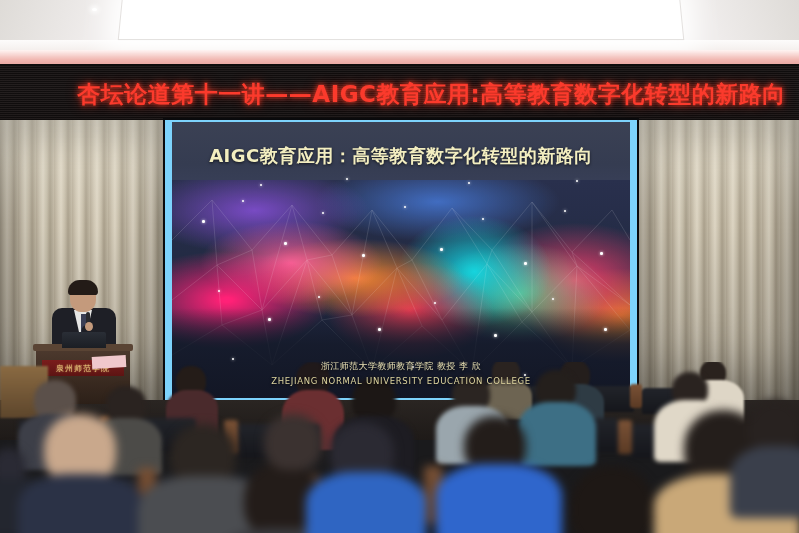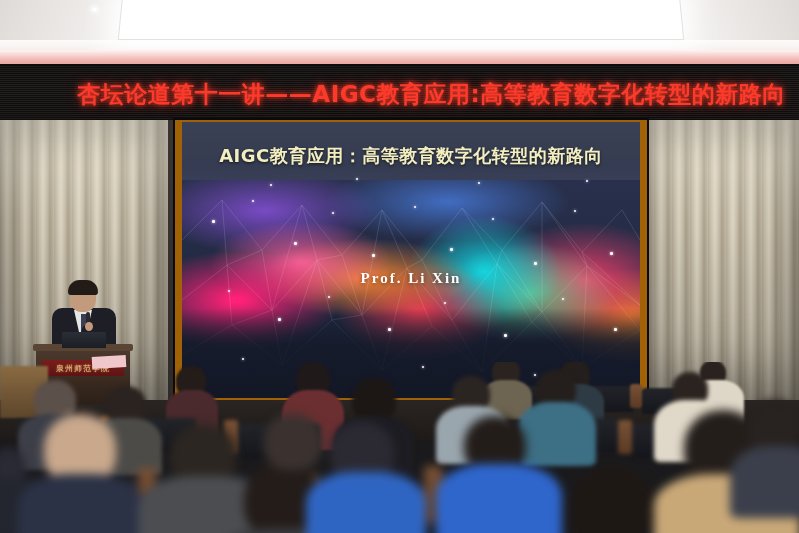--- a/index.html
+++ b/index.html
@@ -75,22 +75,22 @@
   }
   #curtain-left{left:0;width:168px;}
   #curtain-right{left:636px;width:163px;}
   .curtain::after{
     content:"";position:absolute;inset:0;
     background:linear-gradient(180deg,rgba(255,252,240,.30),rgba(0,0,0,0) 35%,rgba(0,0,0,.22) 100%);
   }
 
   
   #screen-frame{
-    position:absolute;left:175px;top:120px;width:472px;height:282px;
-    background:#a16207;
+    position:absolute;left:165px;top:120px;width:472px;height:282px;
+    background:#7dd3fc;
     box-shadow:0 0 0 2px #0a0a0c;
   }
   #screen{
     position:absolute;left:7px;top:2px;width:458px;height:276px;
     background:#2b3246;
     overflow:hidden;
   }
   
   #slide-top{
     position:absolute;left:0;top:0;width:100%;height:70px;
@@ -321,21 +321,22 @@
       <div class="star" style="left:60px;top:236px;width:2px;height:2px;"></div>
       <div class="star" style="left:130px;top:250px;width:2px;height:2px;"></div>
       <div class="star" style="left:240px;top:244px;width:2px;height:2px;"></div>
       <div class="star" style="left:352px;top:252px;width:2px;height:2px;"></div>
       <div class="star" style="left:88px;top:62px;width:2px;height:2px;"></div>
       <div class="star" style="left:174px;top:56px;width:2px;height:2px;"></div>
       <div class="star" style="left:296px;top:60px;width:2px;height:2px;"></div>
       <div class="star" style="left:404px;top:58px;width:2px;height:2px;"></div>
 
       <div id="slide-title">AIGC教育应用：高等教育数字化转型的新路向</div>
-      <div id="slide-presenter">Prof.   Li  Xin</div>
+      <div id="slide-affil-cn">浙江师范大学教师教育学院 教授      李 欣</div>
+      <div id="slide-affil-en">ZHEJIANG NORMAL UNIVERSITY  EDUCATION COLLEGE</div>
     </div>
   </div>
 
   <div id="stage-floor"></div>
 
   <div id="speaker">
     <div class="sp-body"></div>
     <div class="sp-shirt"></div>
     <div class="sp-tie"></div>
     <div class="sp-head"></div>

